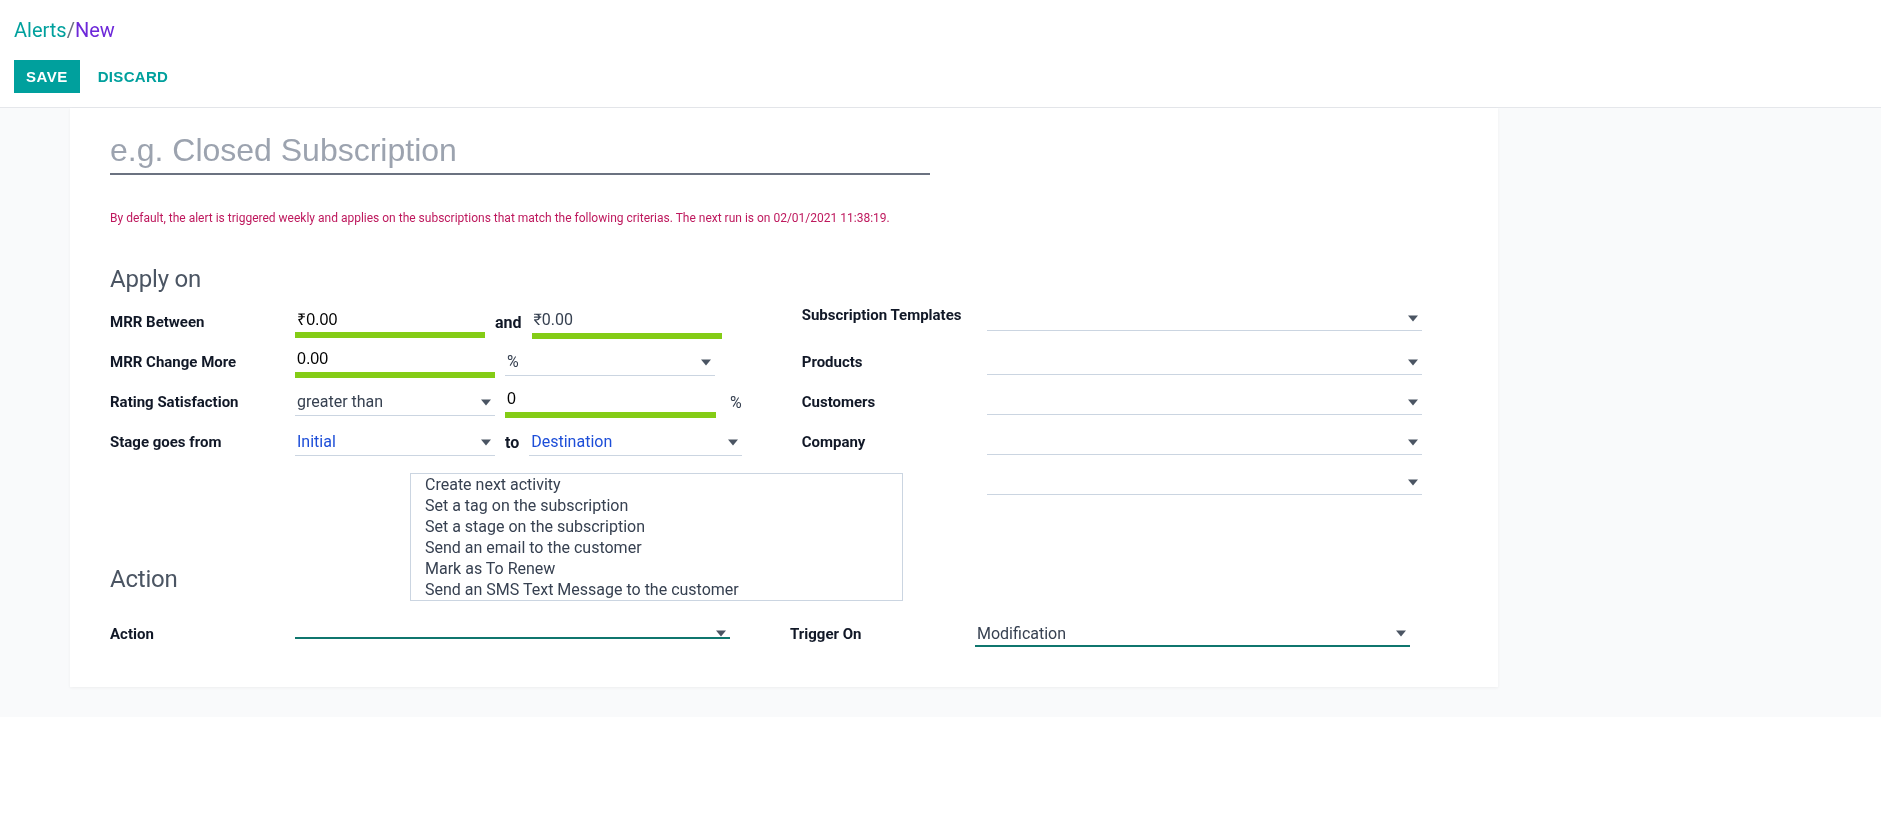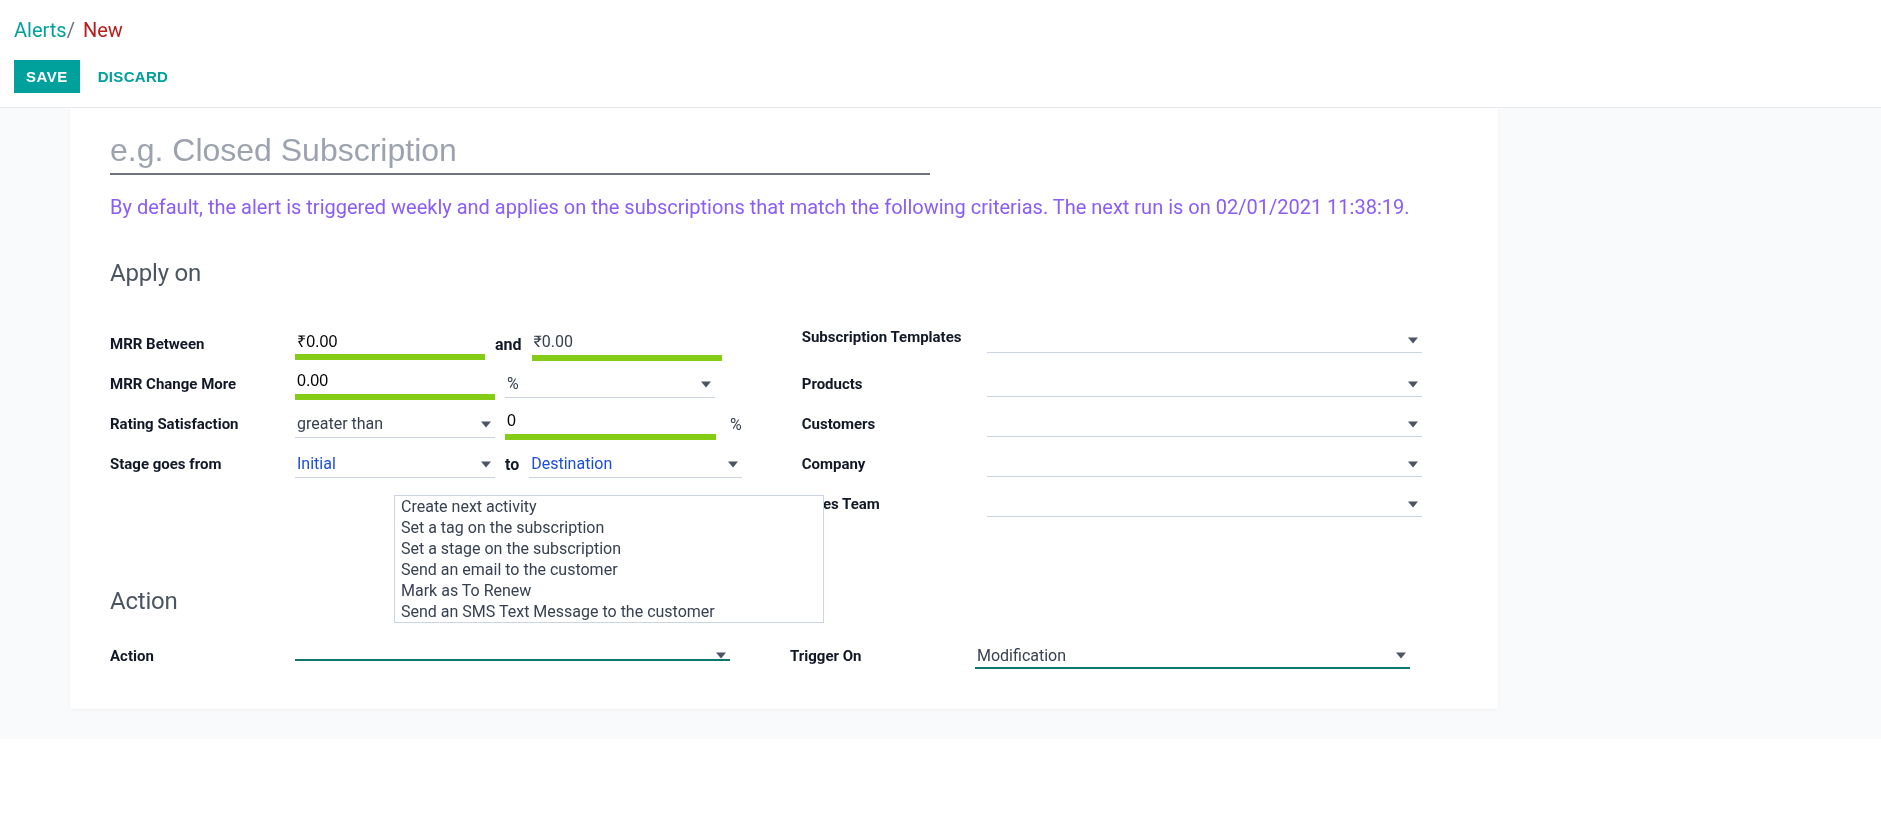--- a/index.html
+++ b/index.html
@@ -15,21 +15,21 @@
     }
     .breadcrumb {
       display: flex;
       align-items: center;
       gap: 0;
       font-size: 20px;
       margin-bottom: 18px;
     }
     .breadcrumb .link { color: #00a09d; cursor: pointer; }
     .breadcrumb .sep { color: #6b7280; }
-    .breadcrumb .current { color: #b91c1c; margin-left: 8px; }
+    .breadcrumb .current { color: #6d28d9; }
     .btn-row { display: flex; align-items: center; gap: 18px; }
     .btn-save {
       background: #00a09d;
       color: #fff;
       border: none;
       padding: 8px 12px;
       font-size: 15px;
       font-weight: 600;
       letter-spacing: 0.5px;
       cursor: pointer;
@@ -70,35 +70,35 @@
       border: none;
       border-bottom: 2px solid #6b7280;
       font-size: 32px;
       color: #0369a1;
       padding: 4px 0 4px 0;
       outline: none;
       background: transparent;
     }
     .alert-input::placeholder { color: #9ca3af; }
     .info-text {
-      margin-top: 20px;
-      font-size: 20px;
-      color: #8b5cf6;
+      margin-top: 36px;
+      font-size: 12px;
+      color: #be185d;
     }
     .section-title {
       font-size: 24px;
       color: #4b5563;
       font-weight: 400;
       margin-top: 40px;
       letter-spacing: -0.2px;
     }
     .cols {
       display: flex;
       gap: 60px;
-      margin-top: 40px;
+      margin-top: 12px;
     }
     .col { flex: 0 0 620px; position: relative; }
     .col2 { flex: 0 0 620px; }
     .row {
       display: flex;
       align-items: center;
       min-height: 34px;
       margin-bottom: 6px;
     }
     .row-label {
@@ -142,26 +142,27 @@
       transform: translateY(-50%);
     }
     .caret-svg { width: 10px; height: 10px; }
     .placeholder { color: #1d4ed8; }
     .action-row .sel.thick { 
       border-bottom: 2px solid #0f766e; 
     }
     .inline-text { font-size: 16px; font-weight: 700; color:#111827;}
     .dropdown {
       position: absolute;
-      left: 284px;
+      left: 300px;
       top: 168px;
-      width: 430px;
+      width: 493px;
       background: #fff;
       border: 1px solid #cbd5e1;
       z-index: 10;
+      padding-left: 8px;
     }
     .dropdown-item {
       padding: 0px 6px;
       font-size: 16px;
       line-height: 21px;
       cursor: pointer;
       color: #374151;
     }
     .w-small { width: 190px; }
     .w-med { width: 200px; }

